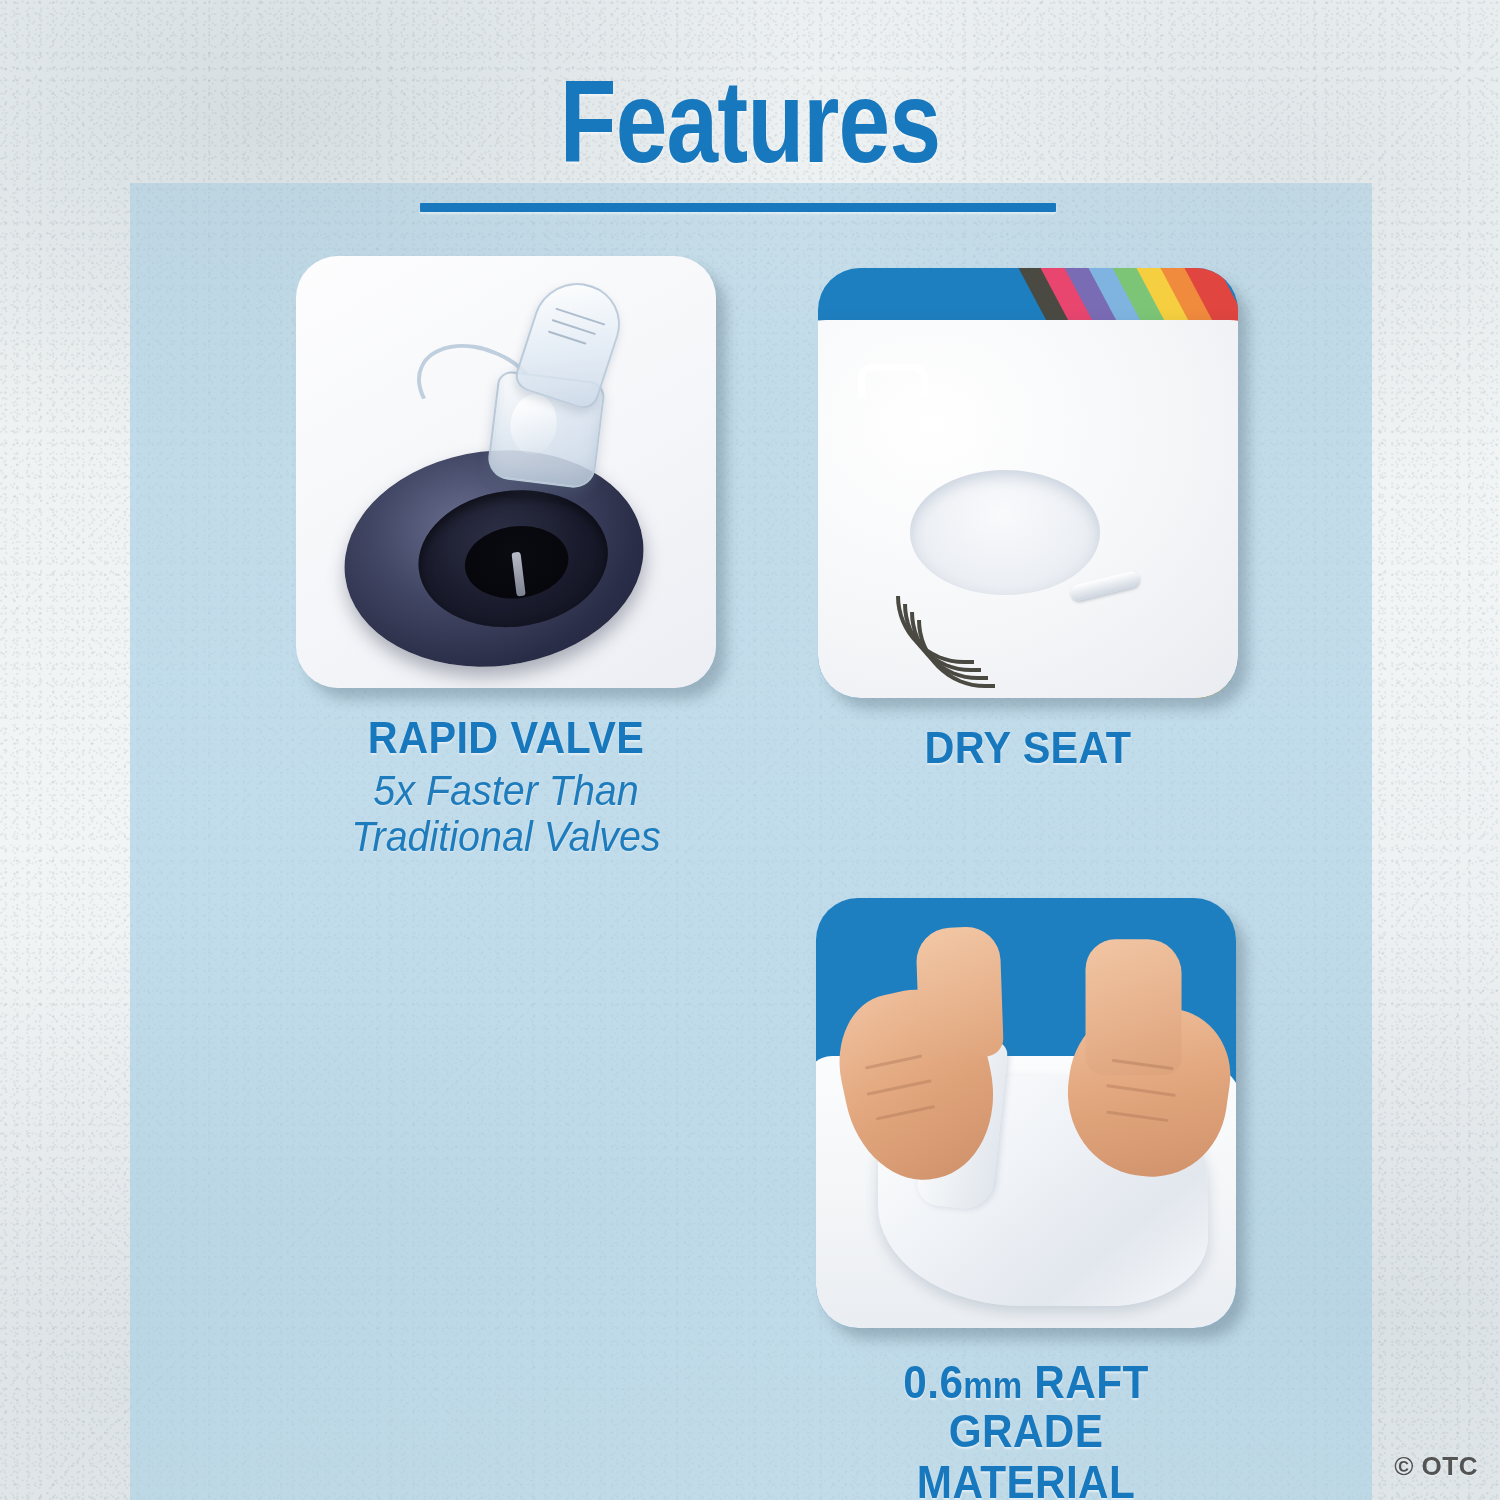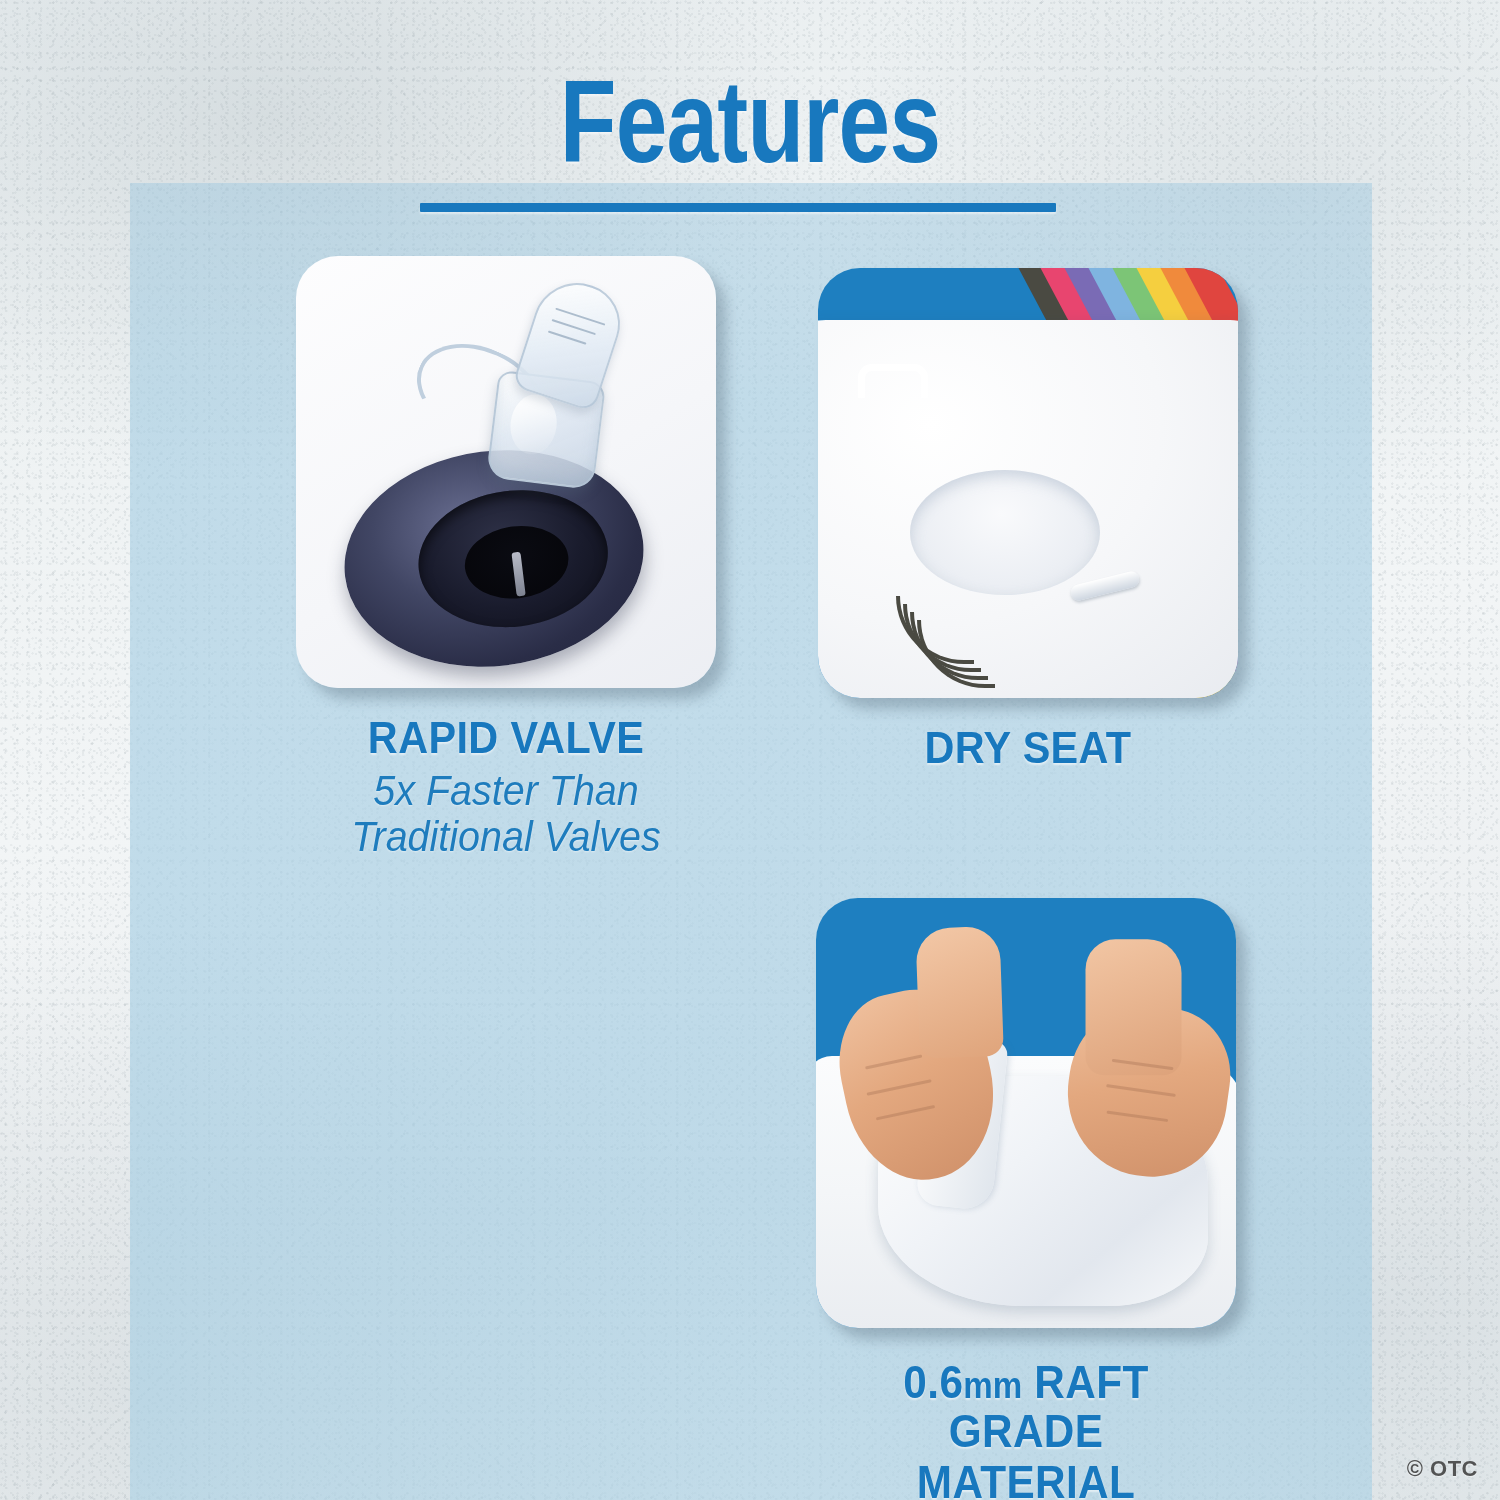--- a/index.html
+++ b/index.html
@@ -256,21 +256,21 @@
   .arm-r{ left:252px; top:108px; width:160px; height:170px; transform:rotate(8deg);
           border-radius:46% 40% 46% 50%; }
   .forearm-r{ position:absolute; left:6px; top:-64px; width:96px; height:136px;
           border-radius:30px 34px 18px 18px; transform:rotate(-8deg);
           background:linear-gradient(160deg,#f2c6a4,#dda27a); }
   .knuck{ position:absolute; height:3px; background:rgba(160,110,80,.35); border-radius:3px; }
 
   
   #watermark{
     position:absolute; right:22px; bottom:18px;
-    font-size:22px; font-weight:bold; letter-spacing:.5px;
+    font-size:26px; font-weight:bold; letter-spacing:.5px;
     color:#3b3b3b; opacity:.85;
     text-shadow:0 1px 1px rgba(255,255,255,.6);
   }
 </style>
 </head>
 <body>
 
 <div id="page">
   <div id="grain"></div>
   <div id="panel"></div>

